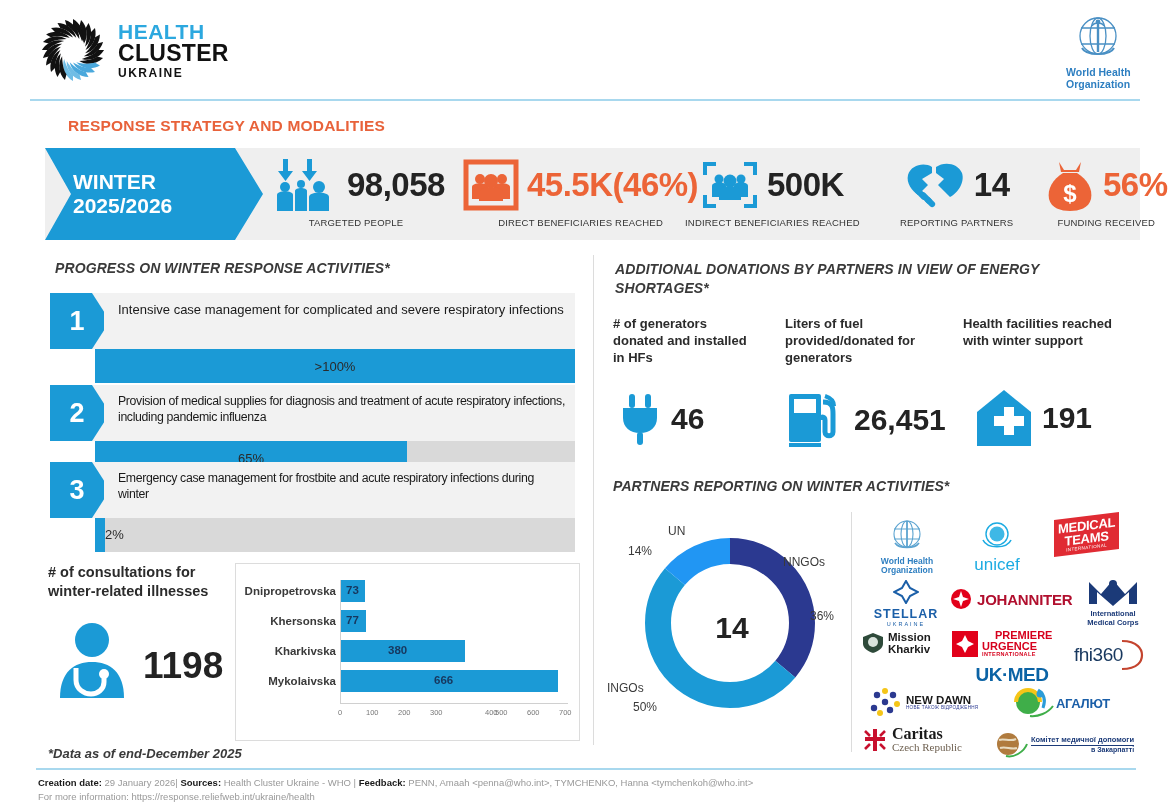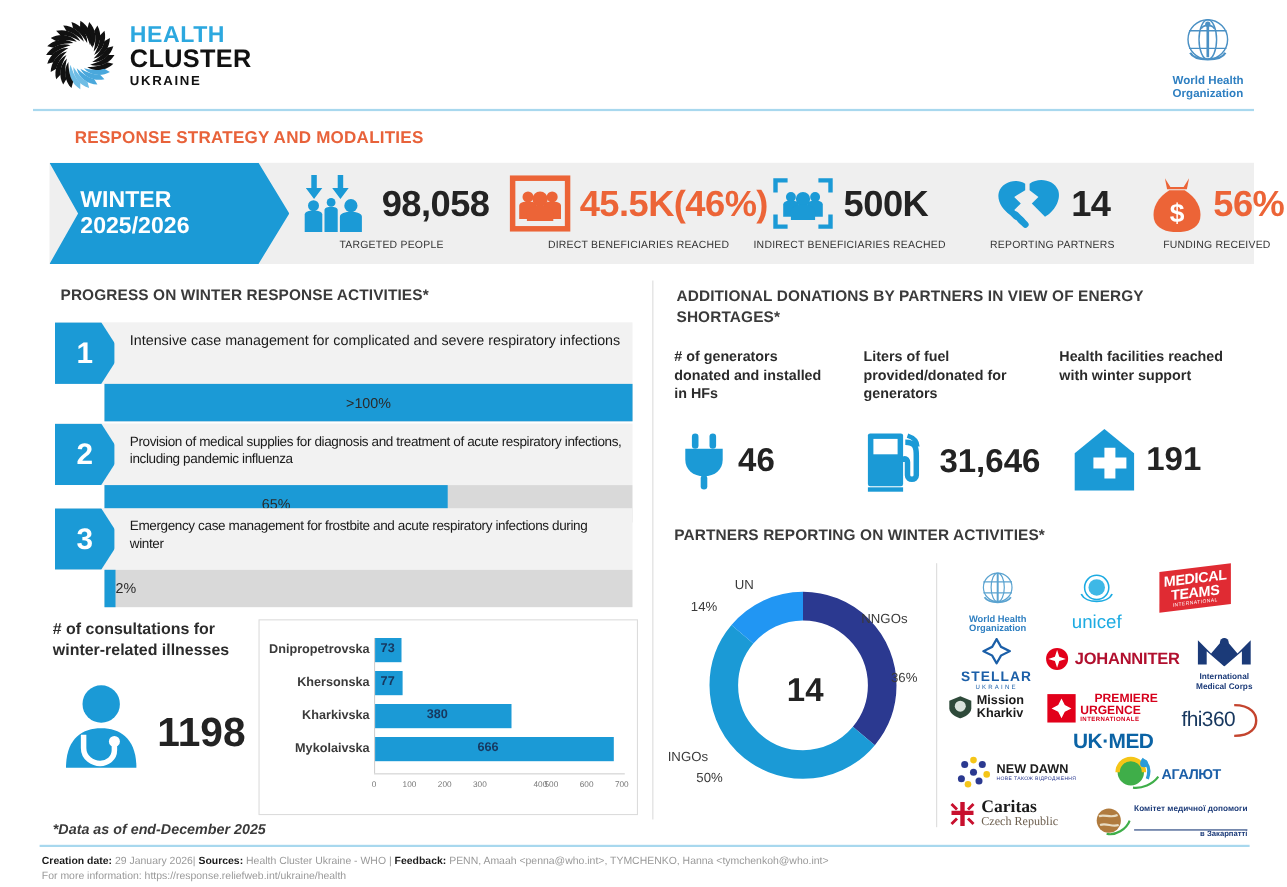--- a/index.html
+++ b/index.html
@@ -24,21 +24,21 @@
   .title-block { position: absolute; left: 232px; top: 22px; }
   .main-title { color: #2CA8DF; font-size: 30px; font-weight: bold; letter-spacing: .2px; }
   .sub-title { color: #333; font-size: 17px; font-weight: bold; margin-top: 4px; letter-spacing: -.1px;}
 
   .who-logo { position: absolute; right: 14px; top: 14px; width: 116px; text-align: center; }
   .who-name { color: #2E7FC1; font-size: 10.5px; font-weight: bold; line-height: 1.15; margin-top: 2px; text-align: left; padding-left: 26px;}
   .header-rule { position: absolute; left: 30px; top: 99px; width: 1110px; height: 2px; background: #A8D8EE; }
 
   
   .sec-head-orange { position: absolute; color: #E8623A; font-size: 15.5px; font-weight: bold; letter-spacing: .2px; margin-left: 20px; }
-  .sec-head-dark { position: absolute; color: #3A3A3A; font-size: 14px; font-weight: bold; letter-spacing: .1px; }
+  .sec-head-dark { position: absolute; color: #3A3A3A; font-size: 14px; font-weight: bold; letter-spacing: .1px; font-style: italic; }
 
   
   .stats-band { position: absolute; left: 45px; top: 148px; width: 1095px; height: 92px; background: #EFEFEF; }
   .winter-chev { position: absolute; left: 0px; top: 0px; width: 218px; height: 92px;
     background: #1B9AD6;
     clip-path: polygon(0 0, 190px 0, 218px 46px, 190px 92px, 0 92px, 26px 46px);
     display: flex; flex-direction: column; justify-content: center; padding-left: 28px;
   }
   .winter-chev span { color: #fff; font-weight: bold; font-size: 21px; line-height: 1.12; }
 
@@ -431,21 +431,21 @@
   <div class="don-val" style="left:785px; top:392px;">
     <svg width="60" height="56" viewBox="0 0 60 56">
       <g fill="#1B9AD6">
         <rect x="4" y="2" width="32" height="48" rx="2"></rect>
         <rect x="9" y="7" width="22" height="14" fill="#fff"></rect>
         <rect x="4" y="51" width="32" height="4"></rect>
         <path d="M38 10 c10 0 10 6 10 12 v18 c0 5 -8 5 -8 0 v-12 c0 -4 -5 -4 -5 0" fill="none" stroke="#1B9AD6" stroke-width="5"></path>
         <path d="M40 4 c6 2 9 6 9 10" fill="none" stroke="#1B9AD6" stroke-width="4"></path>
       </g>
     </svg>
-    <span class="n">31,646</span>
+    <span class="n">26,451</span>
   </div>
 
   <div class="don-val" style="left:975px; top:388px;">
     <svg width="58" height="60" viewBox="0 0 58 60">
       <path d="M29 2 L56 24 V58 H2 V24 Z" fill="#1B9AD6"></path>
       <path d="M24 28 h10 v-9 h10 v9 h10 v10 h-10 v9 h-10 v-9 h-10z" fill="#fff" transform="translate(-5,0)"></path>
     </svg>
     <span class="n">191</span>
   </div>
 
@@ -614,21 +614,21 @@
     </div>
 
     <div class="logo" style="left:132px; top:212px; width:160px; display:flex; align-items:center; gap:3px;">
       <svg width="34" height="30" viewBox="0 0 34 30">
         <circle cx="14" cy="14" r="11" fill="#B07B3E"></circle>
         <path d="M5 10 C10 8, 16 12, 22 9" fill="none" stroke="#E8DCC2" stroke-width="2"></path>
         <path d="M6 18 C12 16, 17 20, 23 18" fill="none" stroke="#E8DCC2" stroke-width="2"></path>
         <path d="M12 26 C20 28, 30 22, 33 14" fill="none" stroke="#3FAE49" stroke-width="2"></path>
       </svg>
       <div style="text-align:right; line-height:1.2;">
-        <div style="font-size:7.5px; font-weight:bold; color:#1B3A78; border-bottom:1px solid #1B3A78; padding-bottom:15px;">Комітет медичної допомоги</div>
+        <div style="font-size:7.5px; font-weight:bold; color:#1B3A78; border-bottom:1px solid #1B3A78; padding-bottom:1px;">Комітет медичної допомоги</div>
         <div style="font-size:7px; font-weight:bold; color:#1B3A78; text-align:right;">в Закарпатті</div>
       </div>
     </div>
 
   </div>
 
   <div class="footer-rule"></div>
   <div class="footer">
     <div>
       <b>Creation date:</b>

